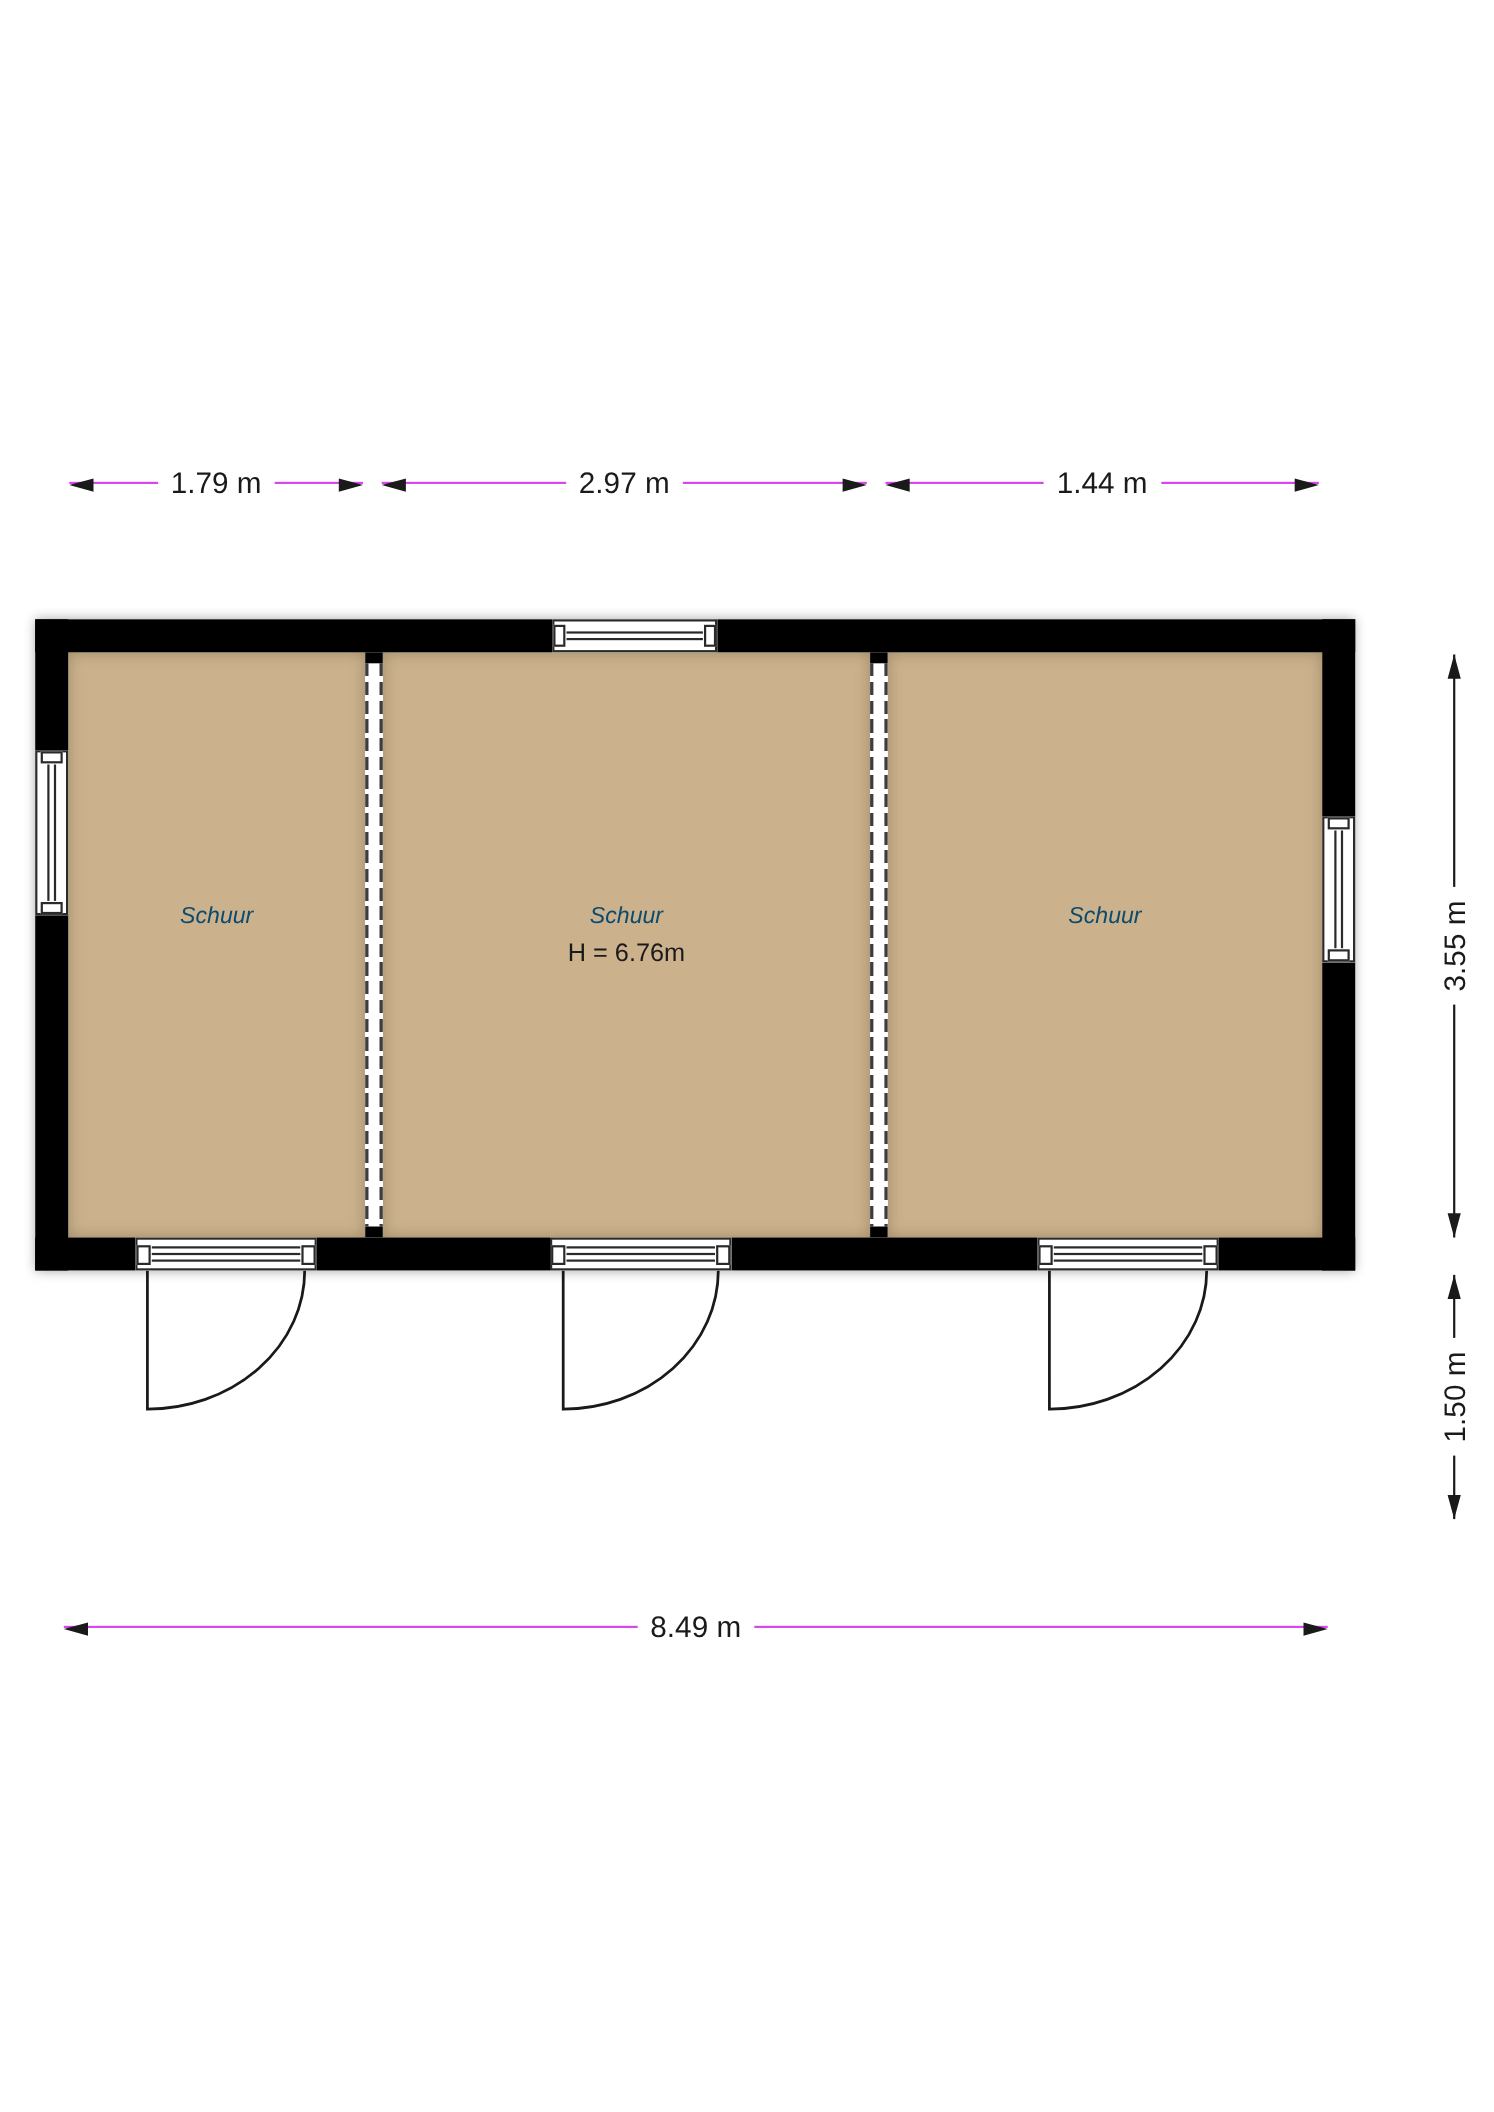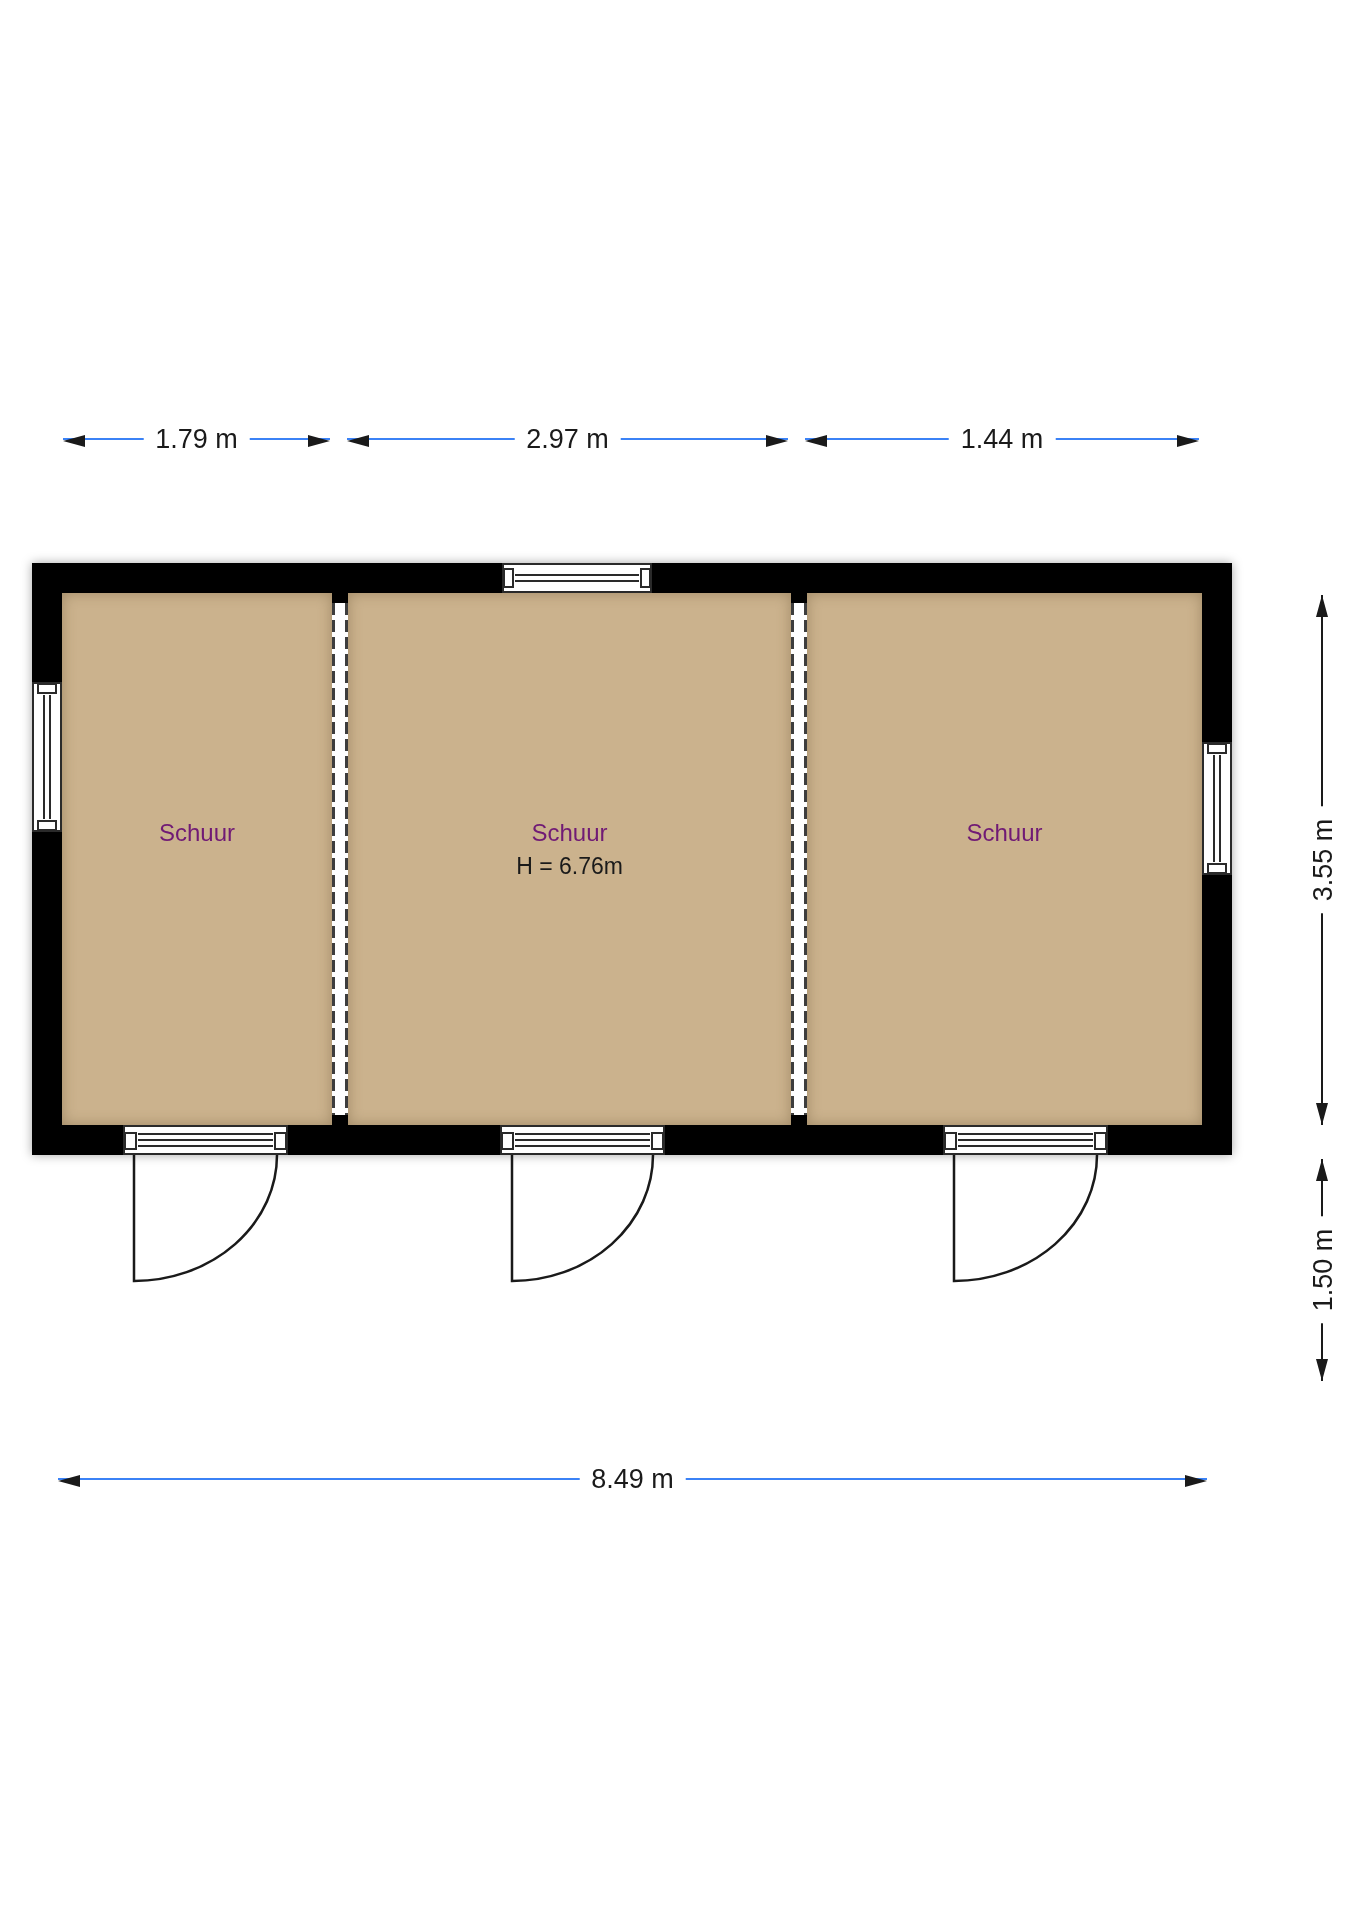--- a/index.html
+++ b/index.html
@@ -1,36 +1,36 @@
 <!DOCTYPE html>
 <html><head>
 <meta charset="utf-8">
 <style>
   * { margin:0; padding:0; box-sizing:border-box; }
   html,body { background:#fff; }
   body { font-family:"Liberation Sans", sans-serif; color:#1a1a1a; }
   .page { position:relative; width:1358px; height:1920px; background:#fff; overflow:hidden; }
 
   
-  .dim-h { position:absolute; height:0; border-top:2px solid #3b82f6; }
+  .dim-h { position:absolute; height:0; border-top:2px solid #d946ef; }
   .dim-v { position:absolute; width:0; border-left:2px solid #1a1a1a; }
   .ah { position:absolute; width:0; height:0; }
   .dim-h .ah-l { left:0; top:-5px; border-top:6px solid transparent; border-bottom:6px solid transparent; border-right:22px solid #1a1a1a; }
   .dim-h .ah-r { right:0; top:-5px; border-top:6px solid transparent; border-bottom:6px solid transparent; border-left:22px solid #1a1a1a; }
   .dim-v .ah-u { top:0; left:-7px; border-left:6px solid transparent; border-right:6px solid transparent; border-bottom:22px solid #1a1a1a; }
   .dim-v .ah-d { bottom:0; left:-7px; border-left:6px solid transparent; border-right:6px solid transparent; border-top:22px solid #1a1a1a; }
   .dim-label { position:absolute; background:#fff; font-size:27px; white-space:nowrap; padding:0 12px; line-height:34px; }
   .dim-h .dim-label { left:50%; top:-1px; transform:translate(-50%,-50%); }
   .dim-v .dim-label { left:0; top:50%; transform:translate(-50%,-50%) rotate(-90deg); }
 
   
   .building { position:absolute; left:32px; top:563px; width:1200px; height:592px; box-shadow:0 0 10px rgba(0,0,0,.35); }
   .wall { position:absolute; background:#000; }
   .room { position:absolute; background:#cbb28d; box-shadow:inset 0 0 14px rgba(96,74,43,.40); }
-  .room-label { position:absolute; left:50%; transform:translateX(-50%); font-size:24px; line-height:33px; white-space:nowrap; color:#701a75; }
+  .room-label { position:absolute; left:50%; transform:translateX(-50%); font-size:21px; line-height:33px; white-space:nowrap; color:#0c4a6e;font-style:italic; }
   .room-sub { position:absolute; left:50%; transform:translateX(-50%); font-size:23px; line-height:27px; white-space:nowrap; color:#1a1a1a; }
 
   
   .partition { position:absolute; background:#fff; }
   .p-dash { position:absolute; top:0; bottom:0; width:3px;
             background:repeating-linear-gradient(180deg,#3d3d3d 0 12px,transparent 12px 17px); }
   .p-dash-l { left:0; } .p-dash-r { right:0; }
   .p-stub { position:absolute; background:#000; }
 
   

